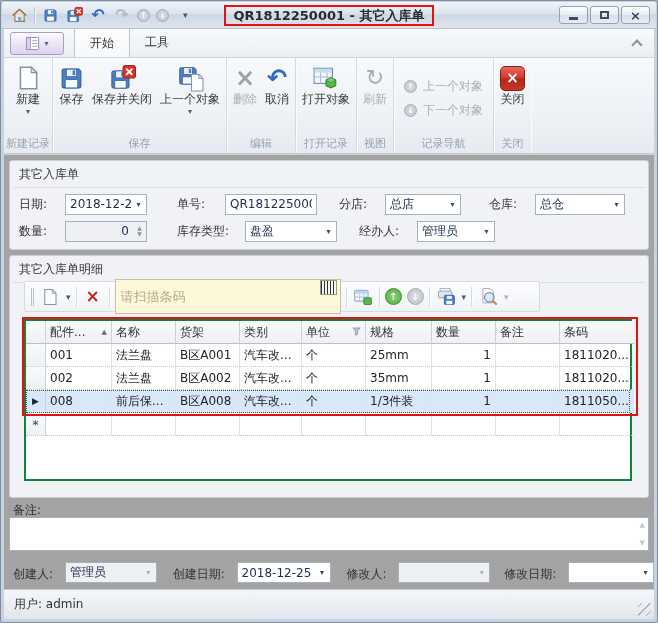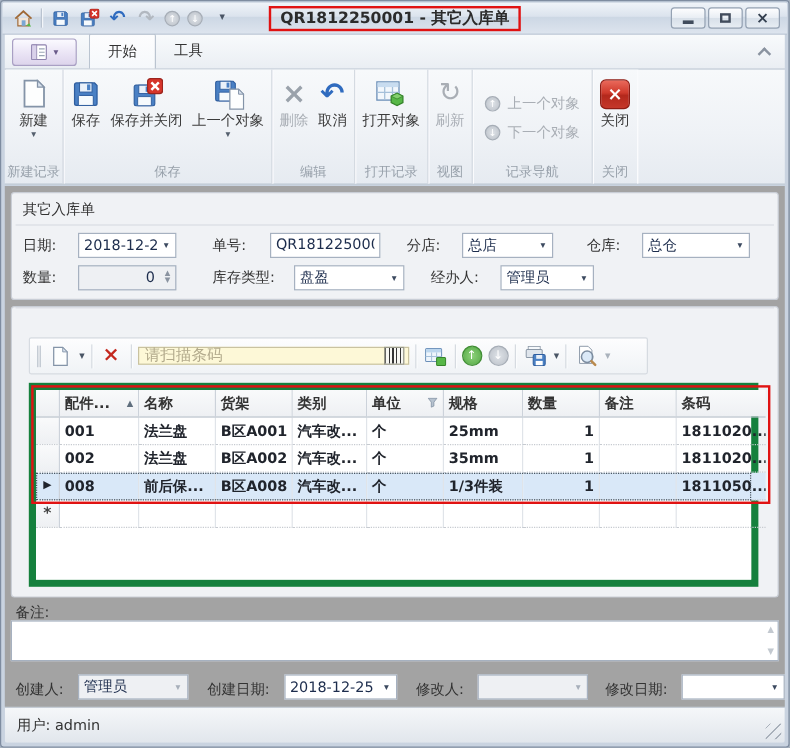--- a/index.html
+++ b/index.html
@@ -44,21 +44,21 @@
     border-left:2px solid #8a93a0;transform:rotate(45deg);}
 
   
   .ribbon{position:absolute;top:56px;left:3px;right:3px;height:97px;
     background:linear-gradient(#f7f9fb,#eff2f6 55%,#e6ebf1);border-top:1px solid #cfd6de;
     border-bottom:1px solid #c3ccd6;display:flex;}
   .rgroup{display:flex;flex-direction:column;border-right:1px solid #d4dae1;box-shadow:1px 0 0 #fafbfd;padding:2px 2px 0;}
   .rbtns{flex:1;display:flex;align-items:flex-start;justify-content:center;}
   .rbtn{display:flex;flex-direction:column;align-items:center;padding:3px 4px 1px;border-radius:3px;color:#3b3b3b;}
   .rbtn .ric{height:30px;display:flex;align-items:center;justify-content:center;}
-  .rbtn .lbl{line-height:15px;white-space:nowrap;}
+  .rbtn .lbl{line-height:15px;white-space:nowrap;font-family:Liberation Mono, monospace;}
   .rbtn .dd{font-size:8px;color:#55606e;line-height:7px;}
   .rbtn.disabled{color:#a9aeb5;}
   .glabel{height:17px;text-align:center;font-size:11px;color:#98a1ab;line-height:15px;white-space:nowrap;}
   .bigx{font-size:24px;color:#9aa2ab;line-height:1;font-weight:bold;}
   .closeicon{width:25px;height:25px;border-radius:5px;border:1px solid #8e1c14;
     background:linear-gradient(#ea6a5c,#cf3a2c 45%,#b3281c 55%,#c5372a);
     color:#fff;font-weight:bold;font-size:15px;display:flex;align-items:center;justify-content:center;}
   .refresh{font-size:22px;color:#a9aeb5;line-height:1;}
   .undo-big{font-size:24px;color:#2f6bbf;line-height:1;font-weight:bold;}
   .navbtns{flex:1;display:flex;flex-direction:column;justify-content:center;gap:7px;padding:0 8px;}
@@ -83,35 +83,35 @@
   .spin .sarr{width:13px;display:flex;flex-direction:column;align-items:center;justify-content:center;
     font-size:6px;color:#8a93a0;line-height:6px;}
 
   
   .dtoolbar{position:absolute;left:14px;top:25px;height:31px;width:516px;display:flex;align-items:center;gap:5px;
     background:linear-gradient(#fdfdfe,#f0f3f6);border:1px solid #d6dbe1;border-radius:2px;padding:0 6px;}
   .tgrip{width:3px;height:18px;border-left:1px solid #b9c1cb;border-right:1px solid #b9c1cb;}
   .ticon{width:22px;height:22px;display:flex;align-items:center;justify-content:center;}
   .tsep{width:1px;height:20px;background:#d6dbe1;box-shadow:1px 0 0 #fbfcfd;}
   .tx{color:#c4281e;font-weight:bold;font-size:17px;line-height:1;}
-  .bcwrap{width:226px;height:15px;background:#fdf8d7;border:1px solid #c9c2a0;display:flex;align-items:center;}
+  .bcwrap{width:226px;height:35px;background:#fdf8d7;border:1px solid #c9c2a0;display:flex;}
   .bc{flex:1;min-width:0;background:transparent;border:none;outline:none;padding:0 5px;
     font:13px "DejaVu Sans",sans-serif;color:#444;}
   .bc::placeholder{color:#b3ab8d;}
   .bcicon{width:17px;height:15px;margin-right:3px;background:
     repeating-linear-gradient(90deg,#333 0 1px,transparent 1px 3px);border:1px solid #9a9a8a;background-color:#f7f7f2;}
   .cup{width:17px;height:17px;border-radius:50%;border:1px solid #3f8c33;color:#fff;font-size:10px;
     background:radial-gradient(#8ed17b,#52a843);display:flex;align-items:center;justify-content:center;}
   .cdown{width:17px;height:17px;border-radius:50%;border:1px solid #a6adb6;color:#fff;font-size:10px;
     background:radial-gradient(#dfe3e8,#b9bfc7);display:flex;align-items:center;justify-content:center;}
   .dd-grey{font-size:9px;color:#aab2bc;}
   .dd-dark{font-size:9px;color:#4a5565;}
 
   
-  .grid{position:absolute;left:14px;top:63px;width:608px;background:#fff;border:6px solid #15803d;font-weight:bold;}
+  .grid{position:absolute;left:14px;top:63px;width:608px;background:#fff;border:2px solid #15803d;}
   .trow{display:grid;grid-template-columns:20px 66px 64px 64px 62px 64px 66px 64px 64px 74px;height:23px;}
   .th{background:linear-gradient(#f9fafb,#eef0f3);border-right:1px solid #ccd2da;border-bottom:1px solid #b8c1cb;
     display:flex;align-items:center;padding:0 4px;color:#333;position:relative;overflow:hidden;white-space:nowrap;}
   .td{border-right:1px solid #e0e4e9;border-bottom:1px dotted #c6cad0;display:flex;align-items:center;
     padding:0 4px;color:#20242c;overflow:hidden;white-space:nowrap;}
   .rowsel{background:linear-gradient(#f9fafb,#eef0f3);border-right:1px solid #ccd2da;justify-content:center;}
   .selrow .td{background:#d9e8f8;}
   .selrow{outline:1px dotted #49555f;outline-offset:-1px;}
   .num{justify-content:flex-end;}
   .sorticon{position:absolute;right:4px;font-size:7px;color:#5f6e7d;}
@@ -397,20 +397,21 @@
         </div>
         <span class="fl" style="width:58px;margin-left:22px;">经办人:</span>
         <div class="combo" style="width:78px;">
           <span class="cv">管理员</span>
           <span class="ca">▾</span>
         </div>
       </div>
     </div>
 
     <div class="gbox" style="top:100px;height:243px;">
+      <div class="gcap">其它入库单明细</div>
       <div class="gsep"></div>
 
       <div class="dtoolbar">
         <span class="tgrip"></span>
         <span class="ticon">
             <svg width="18" height="18">
               <use href="#i-page"></use>
             </svg>
           </span>
         <span class="dd-dark">▾</span>

